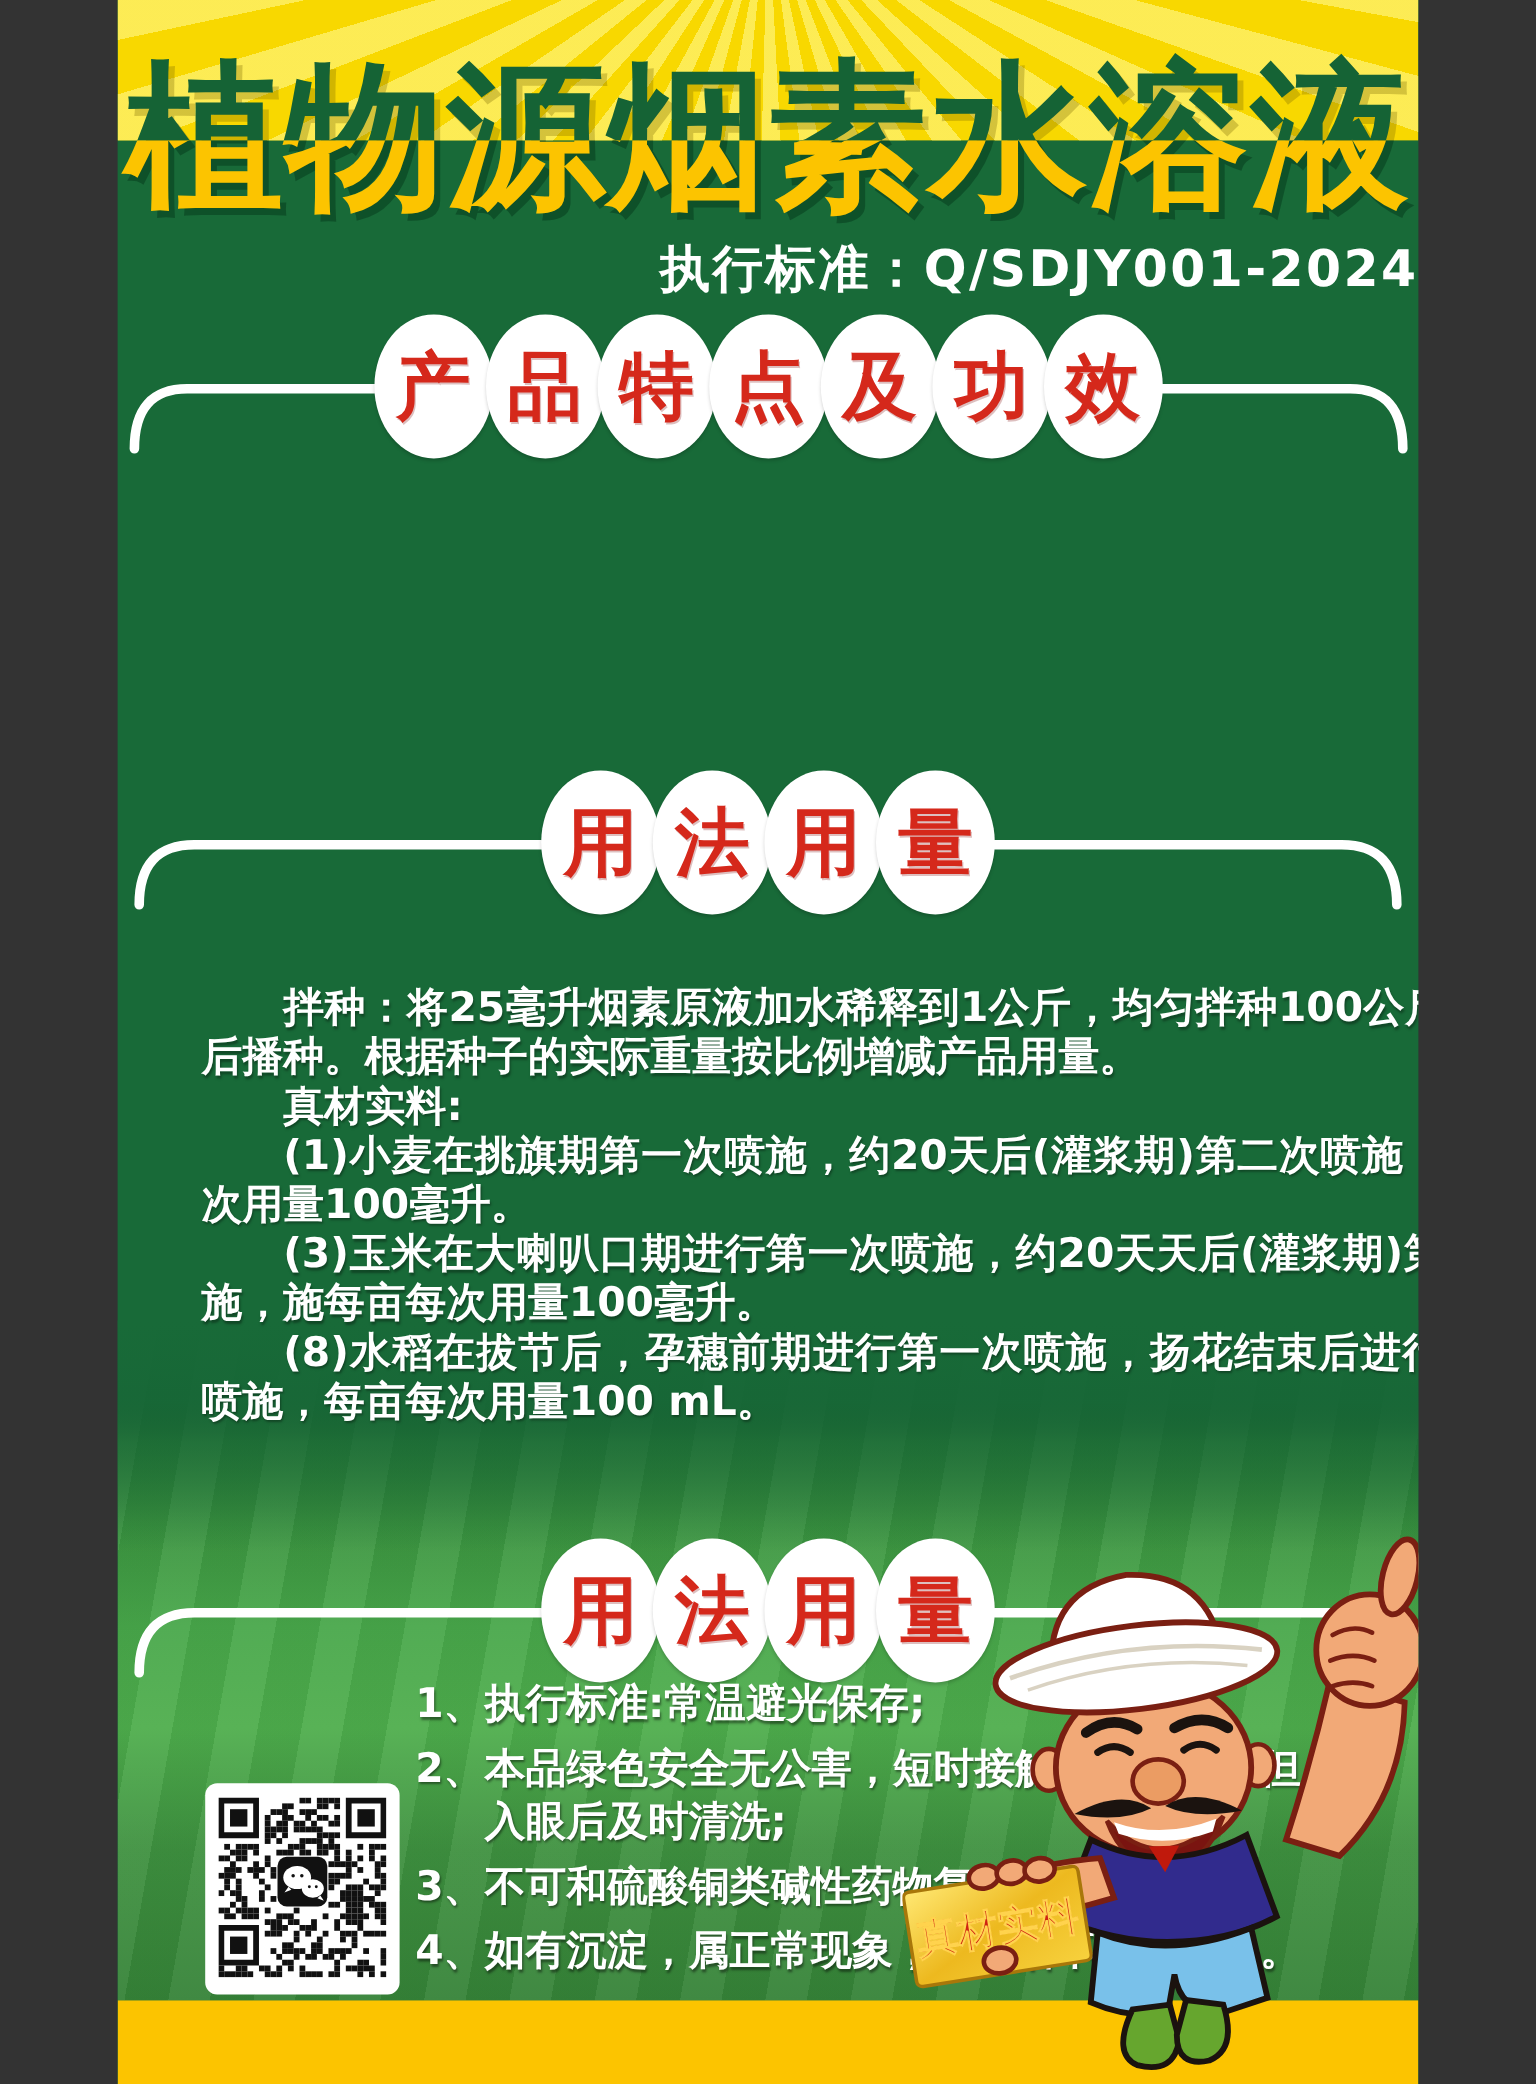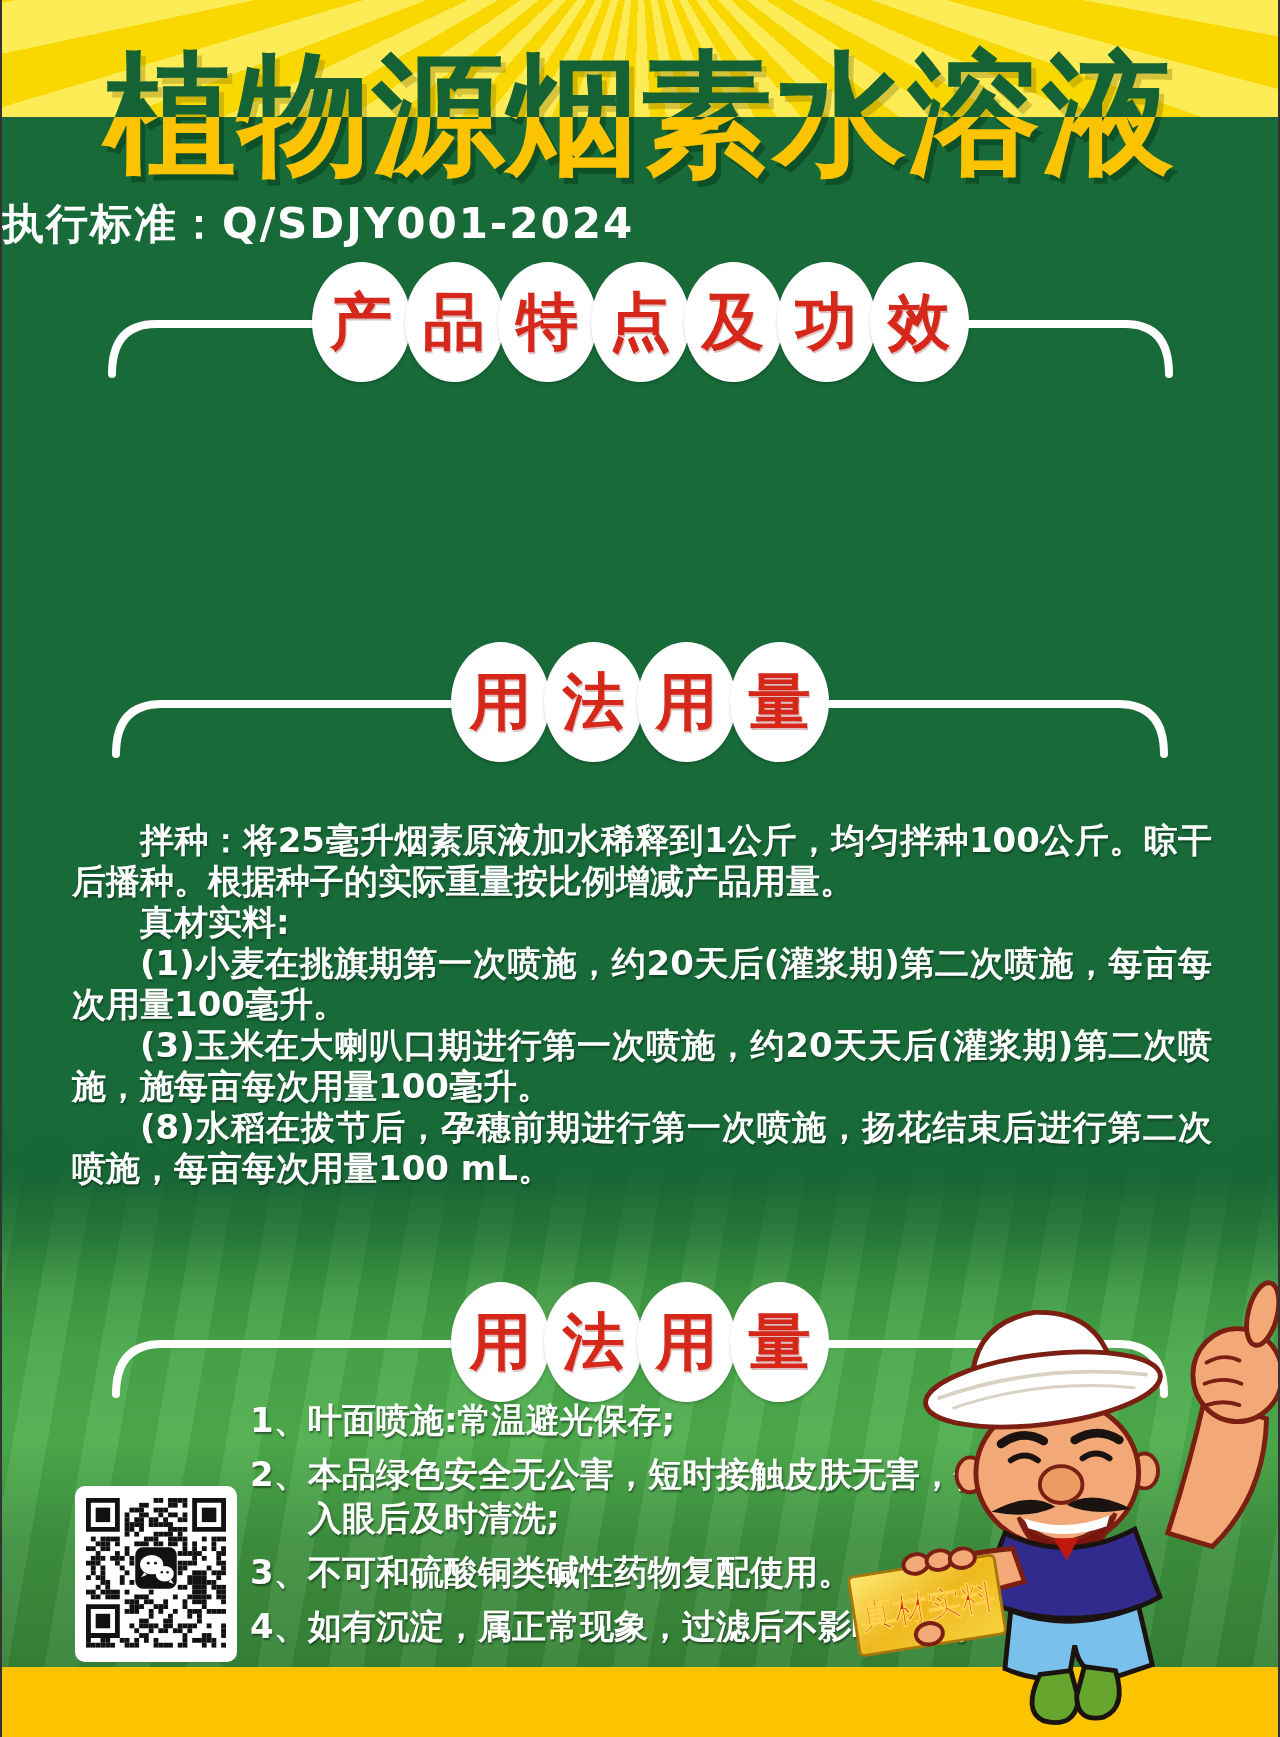--- a/index.html
+++ b/index.html
@@ -1,17 +1,17 @@
 <!DOCTYPE html>
 <html><head>
 <meta charset="utf-8">
 <style>
   html,body{margin:0;padding:0;background:#333;}
   #poster{
-    position:relative;width:1276px;height:1737px;margin:0 auto;
+    position:relative;width:1084px;height:1737px;margin:0 auto;
     background:#186a38;overflow:hidden;
     font-family:"DejaVu Sans","Liberation Sans",sans-serif;
   }
   
   .top-band{
     position:absolute;top:0;left:0;width:100%;height:117px;
     background-color:#f8d800;
     background-image:repeating-conic-gradient(from 150deg at 50% -70%,
       rgba(255,246,130,.65) 0deg 4.5deg, rgba(248,216,0,0) 4.5deg 9deg);
     z-index:1;
@@ -20,21 +20,21 @@
   .title{
     position:absolute;top:16px;left:0;right:0;height:196px;line-height:196px;
     text-align:center;font-size:132px;font-weight:bold;letter-spacing:2px;
     white-space:nowrap;z-index:2;
   }
   .title-top{color:#156335;clip-path:inset(0 0 calc(100% - 101px) 0);
     text-shadow:5px 6px 0 rgba(120,100,0,.30);}
   .title-bottom{color:#fcc400;clip-path:inset(101px 0 0 0);
     text-shadow:5px 6px 0 rgba(8,60,30,.55);}
   .standard-line{
-    position:absolute;top:196px;left:0;right:0;text-align:left;
+    position:absolute;top:196px;left:0;right:0;text-align:right;
     color:#ffffff;font-size:42px;font-weight:bold;letter-spacing:2px;z-index:2;
   }
   
   .sec-header{position:absolute;left:0;right:0;display:flex;justify-content:center;
     align-items:flex-start;z-index:3;}
   .sec-line{flex:0 0 auto;}
   .sec-line svg{display:block;}
   .ovals{display:flex;}
   .oval{
     width:99px;height:120px;background:#ffffff;border-radius:50%;
@@ -190,21 +190,21 @@
     <div class="sec-line" style="margin-top:56px;">
       <svg width="352" height="62" viewBox="0 0 352 62">
         <path d="M3 6 H292 Q338 6 338 56" fill="none" stroke="#ffffff" stroke-width="8" stroke-linecap="round"></path>
       </svg>
     </div>
   </div>
 
   <div class="storage-list" style="top:1398px;">
     <div class="storage-item">
       <span class="storage-num">1、</span>
-      <span class="storage-text">叶面喷施:常温避光保存;</span>
+      <span class="storage-text">执行标准:常温避光保存;</span>
     </div>
     <div class="storage-item">
       <span class="storage-num">2、</span>
       <span class="storage-text">本品绿色安全无公害，短时接触皮肤无害，但入眼后及时清洗;</span>
     </div>
     <div class="storage-item">
       <span class="storage-num">3、</span>
       <span class="storage-text">不可和硫酸铜类碱性药物复配使用。</span>
     </div>
     <div class="storage-item">

